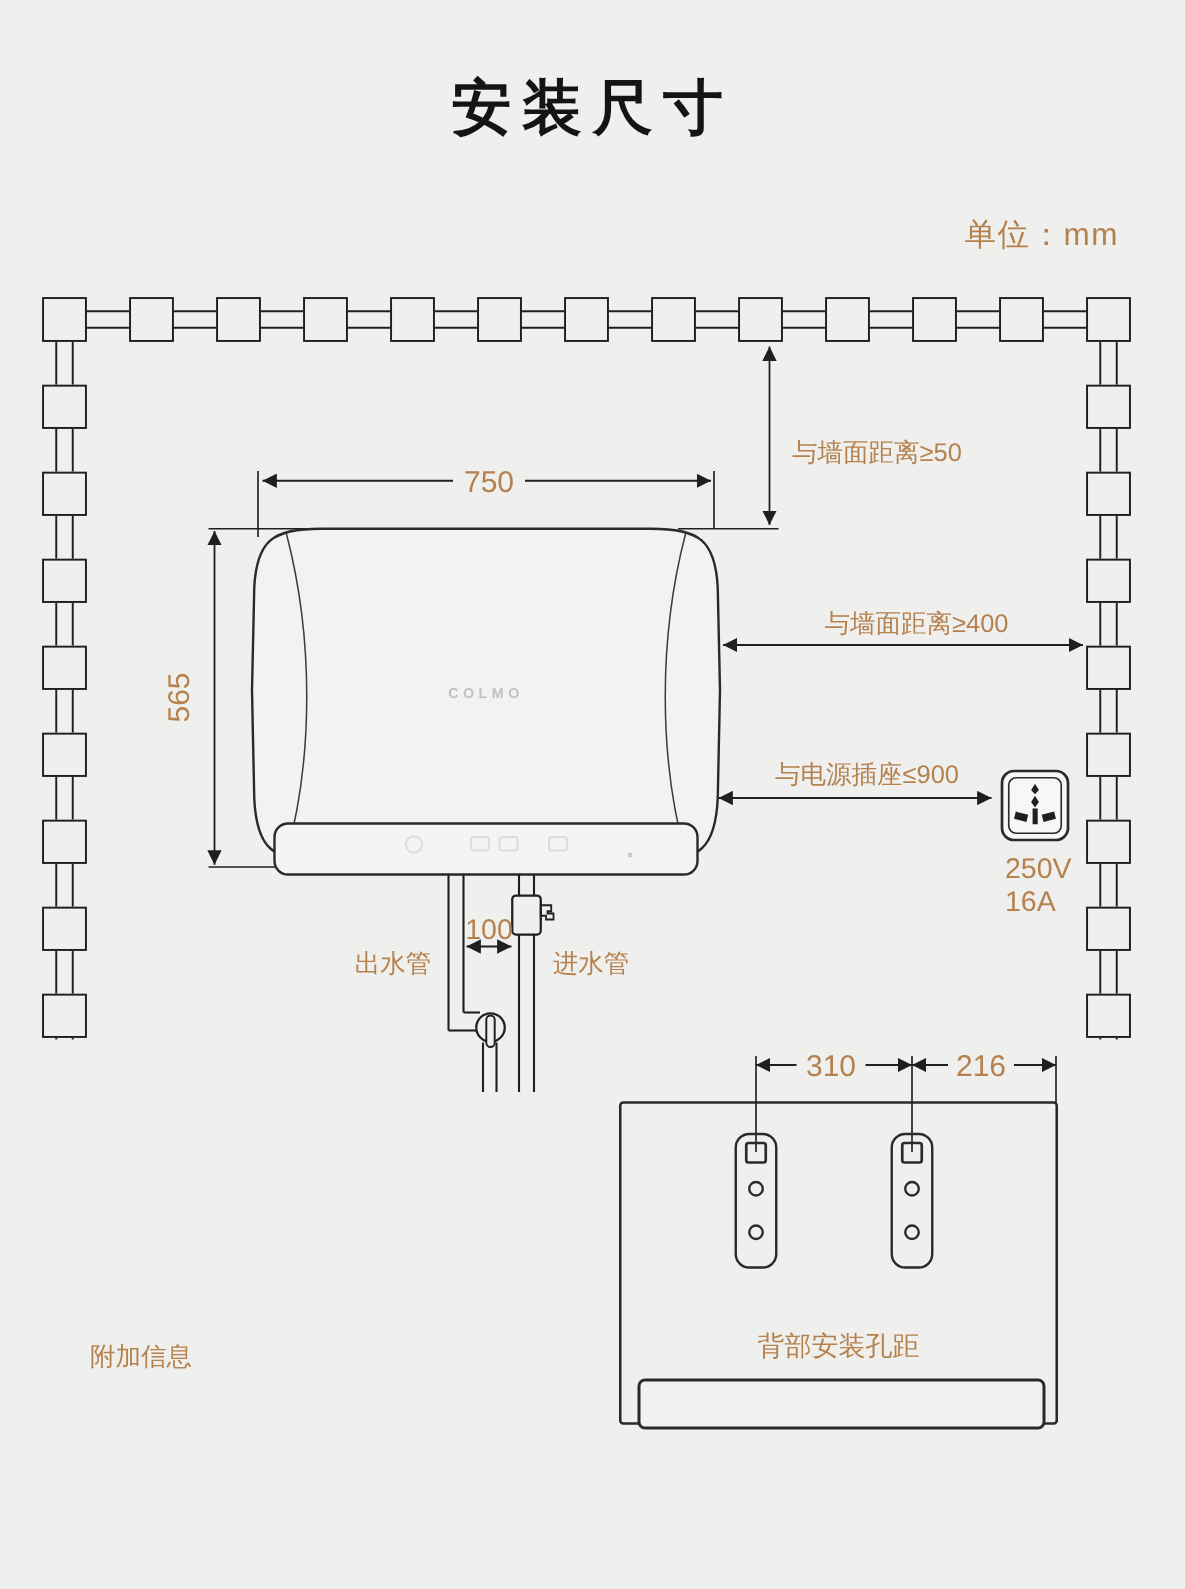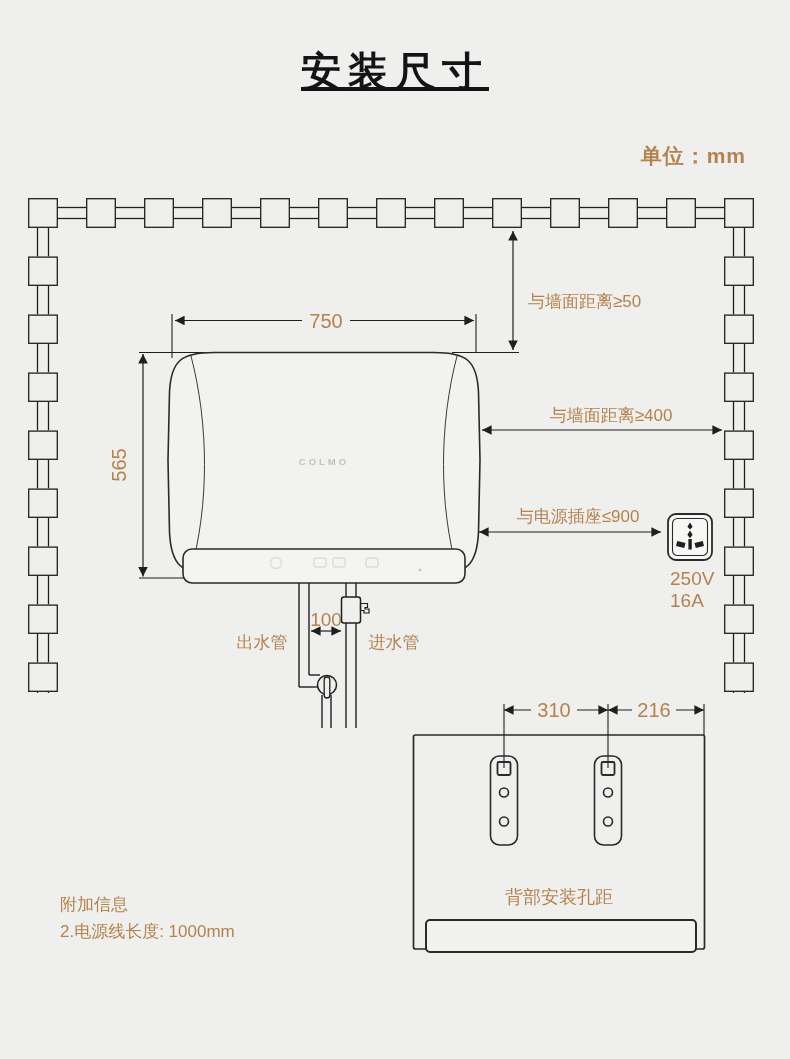--- a/index.html
+++ b/index.html
@@ -8,27 +8,25 @@
     width:790px;height:1059px;
     background:#efefed;
     overflow:hidden;
     font-family:"Liberation Sans", sans-serif;
   }
   .title{
     position:absolute;top:44px;left:0;width:790px;
     text-align:center;
     font-size:40px;font-weight:bold;letter-spacing:7px;
     color:#141414;
-    text-decoration:underline;
   }
   .unit{
     position:absolute;top:142px;right:44px;
     font-size:21px;letter-spacing:1px;
     color:#b5824e;
-    font-weight:bold;
   }
   .notes{
     position:absolute;left:60px;top:863px;
     color:#b5824e;font-size:17px;line-height:27px;margin-top:28px;
   }
   .diagram{position:absolute;left:0;top:0;}
   svg text{font-family:"Liberation Sans", sans-serif;}
   .accent{fill:#b5824e;}
   .num{font-size:20px;}
   .numsmall{font-size:19px;}
@@ -196,16 +194,15 @@
       </g>
 
       <text class="accent" x="559" y="903" text-anchor="middle" font-size="18">背部安装孔距</text>
 
       <rect x="426" y="920" width="270" height="32" rx="4" fill="#f1f1ef" stroke="#2a2a2a" stroke-width="2"></rect>
     </g>
   </svg>
 
   <div class="notes">
     <div>附加信息</div>
-    <div>2.电源线长度: 1000mm</div>
   </div>
 
 </div>
 
 </body></html>

